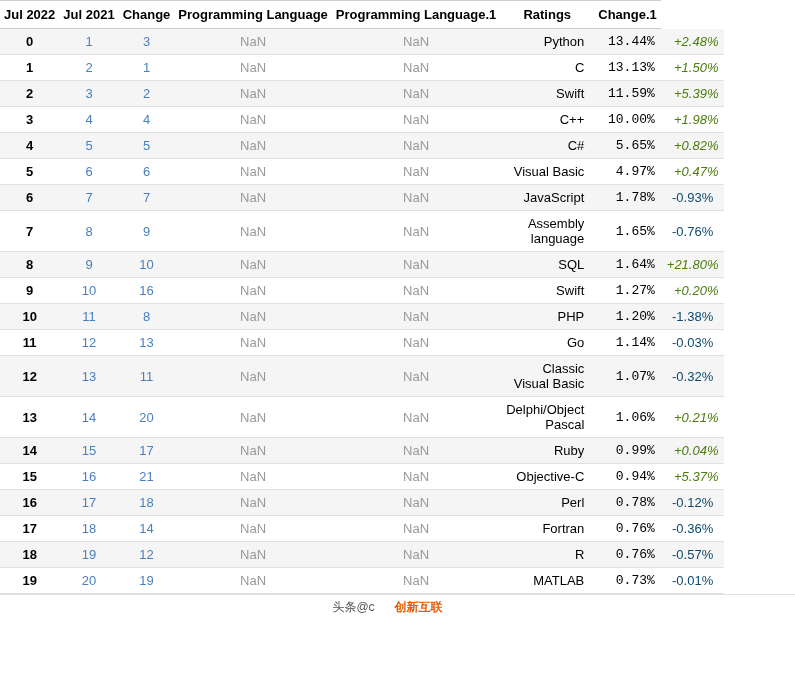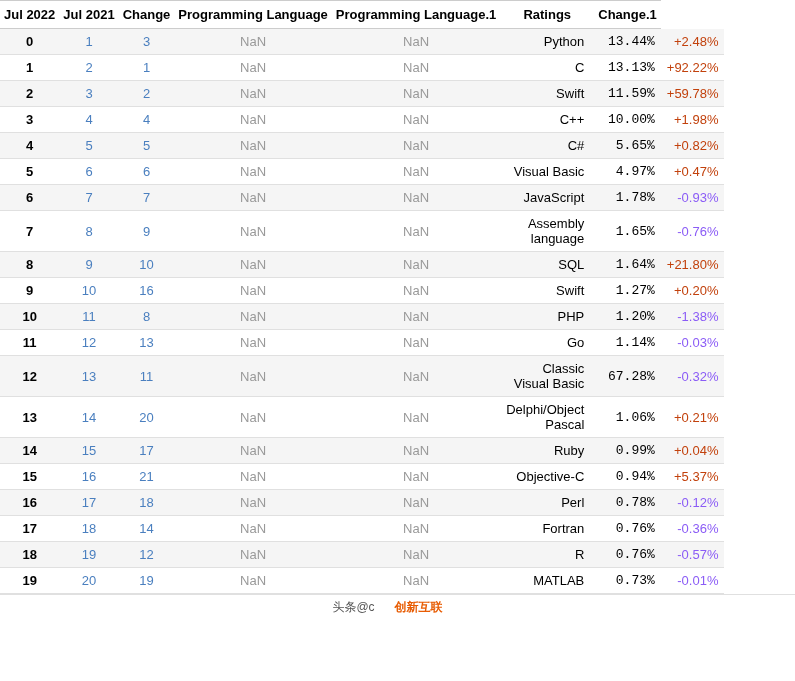--- a/index.html
+++ b/index.html
@@ -45,27 +45,27 @@
     .col-lang-name {
       text-align: right;
       padding-right: 10px;
     }
     .col-rating {
       text-align: right;
       padding-right: 6px;
       font-family: Liberation Mono, monospace;
     }
     .col-change-pos {
-      color: #c2410c;
+      color: #4d7c0f;
       text-align: right;
       padding-right: 6px;
+      font-style: italic;
     }
     .col-change-neg {
-      color: #8b5cf6;
-      text-align: right;
+      color: #0c4a6e;
       padding-right: 6px;
     }
     .col-nan {
       color: #999;
       margin-top: 26px;
     }
     .bottom-bar {
       display: flex;
       align-items: center;
       justify-content: center;
@@ -108,31 +108,31 @@
         <td class="col-change-pos">+2.48%</td>
       </tr>
       <tr>
         <td class="col-index">1</td>
         <td class="col-rank">2</td>
         <td class="col-rank">1</td>
         <td class="col-nan">NaN</td>
         <td class="col-nan">NaN</td>
         <td class="col-lang-name">C</td>
         <td class="col-rating">13.13%</td>
-        <td class="col-change-pos">+92.22%</td>
+        <td class="col-change-pos">+1.50%</td>
       </tr>
       <tr>
         <td class="col-index">2</td>
         <td class="col-rank">3</td>
         <td class="col-rank">2</td>
         <td class="col-nan">NaN</td>
         <td class="col-nan">NaN</td>
         <td class="col-lang-name">Swift</td>
         <td class="col-rating">11.59%</td>
-        <td class="col-change-pos">+59.78%</td>
+        <td class="col-change-pos">+5.39%</td>
       </tr>
       <tr>
         <td class="col-index">3</td>
         <td class="col-rank">4</td>
         <td class="col-rank">4</td>
         <td class="col-nan">NaN</td>
         <td class="col-nan">NaN</td>
         <td class="col-lang-name">C++</td>
         <td class="col-rating">10.00%</td>
         <td class="col-change-pos">+1.98%</td>
@@ -217,21 +217,21 @@
         <td class="col-rating">1.14%</td>
         <td class="col-change-neg">-0.03%</td>
       </tr>
       <tr>
         <td class="col-index">12</td>
         <td class="col-rank">13</td>
         <td class="col-rank">11</td>
         <td class="col-nan">NaN</td>
         <td class="col-nan">NaN</td>
         <td class="col-lang-name">Classic Visual Basic</td>
-        <td class="col-rating">67.28%</td>
+        <td class="col-rating">1.07%</td>
         <td class="col-change-neg">-0.32%</td>
       </tr>
       <tr>
         <td class="col-index">13</td>
         <td class="col-rank">14</td>
         <td class="col-rank">20</td>
         <td class="col-nan">NaN</td>
         <td class="col-nan">NaN</td>
         <td class="col-lang-name">Delphi/Object Pascal</td>
         <td class="col-rating">1.06%</td>

